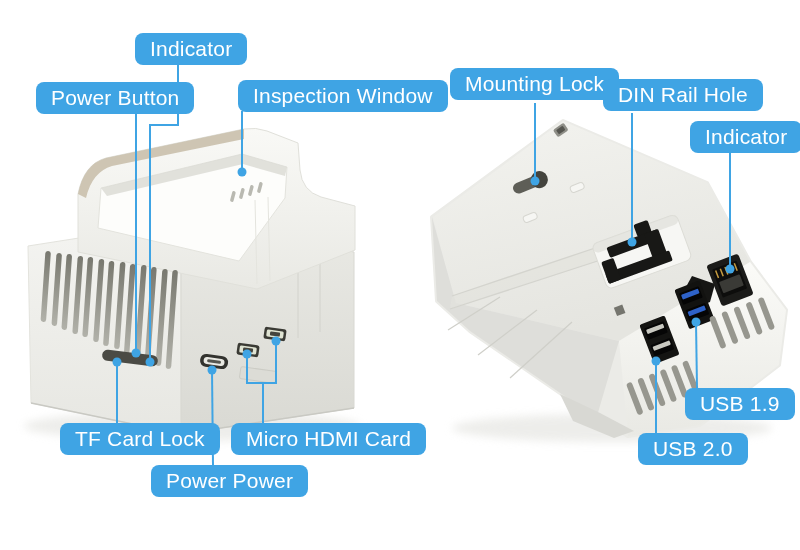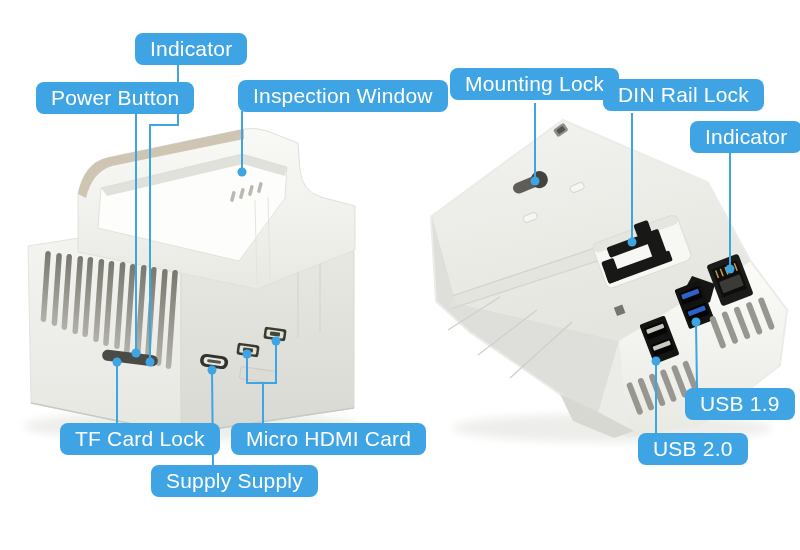--- a/index.html
+++ b/index.html
@@ -235,20 +235,20 @@
       <circle cx="696" cy="322" r="4.5"></circle>
       <circle cx="656" cy="361" r="4.5"></circle>
     </g>
   </svg>
 
   <div class="callout" style="left:135px;top:33px;">Indicator</div>
   <div class="callout" style="left:36px;top:82px;">Power Button</div>
   <div class="callout" style="left:218px;top:80px;margin-left:20px;">Inspection Window</div>
   <div class="callout" style="left:60px;top:423px;">TF Card Lock</div>
   <div class="callout" style="left:231px;top:423px;">Micro HDMI Card</div>
-  <div class="callout" style="left:151px;top:465px;">Supply Supply</div>
+  <div class="callout" style="left:151px;top:465px;">Power Power</div>
 
   <div class="callout" style="left:450px;top:68px;">Mounting Lock</div>
-  <div class="callout" style="left:603px;top:79px;">DIN Rail Lock</div>
+  <div class="callout" style="left:603px;top:79px;">DIN Rail Hole</div>
   <div class="callout" style="left:690px;top:121px;">Indicator</div>
   <div class="callout" style="left:685px;top:388px;">USB 1.9</div>
   <div class="callout" style="left:638px;top:433px;text-align:center;">USB 2.0</div>
 </div>
 
 </body></html>

